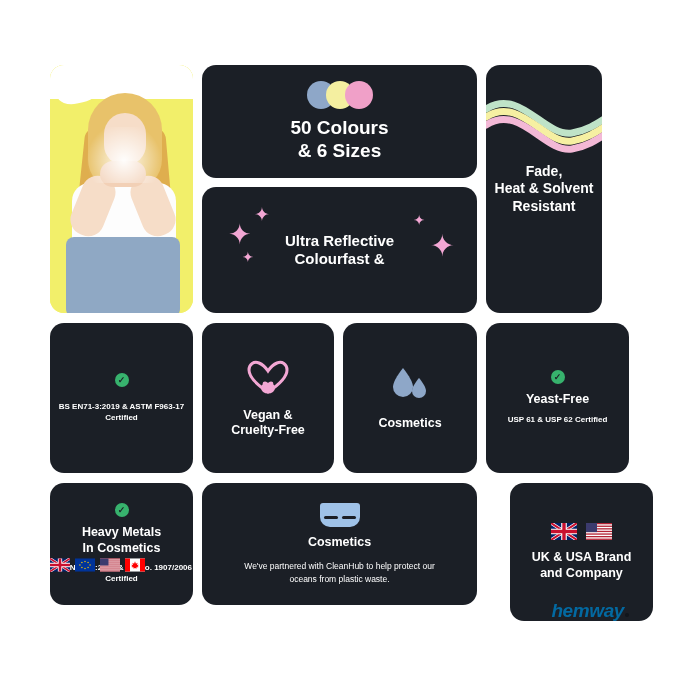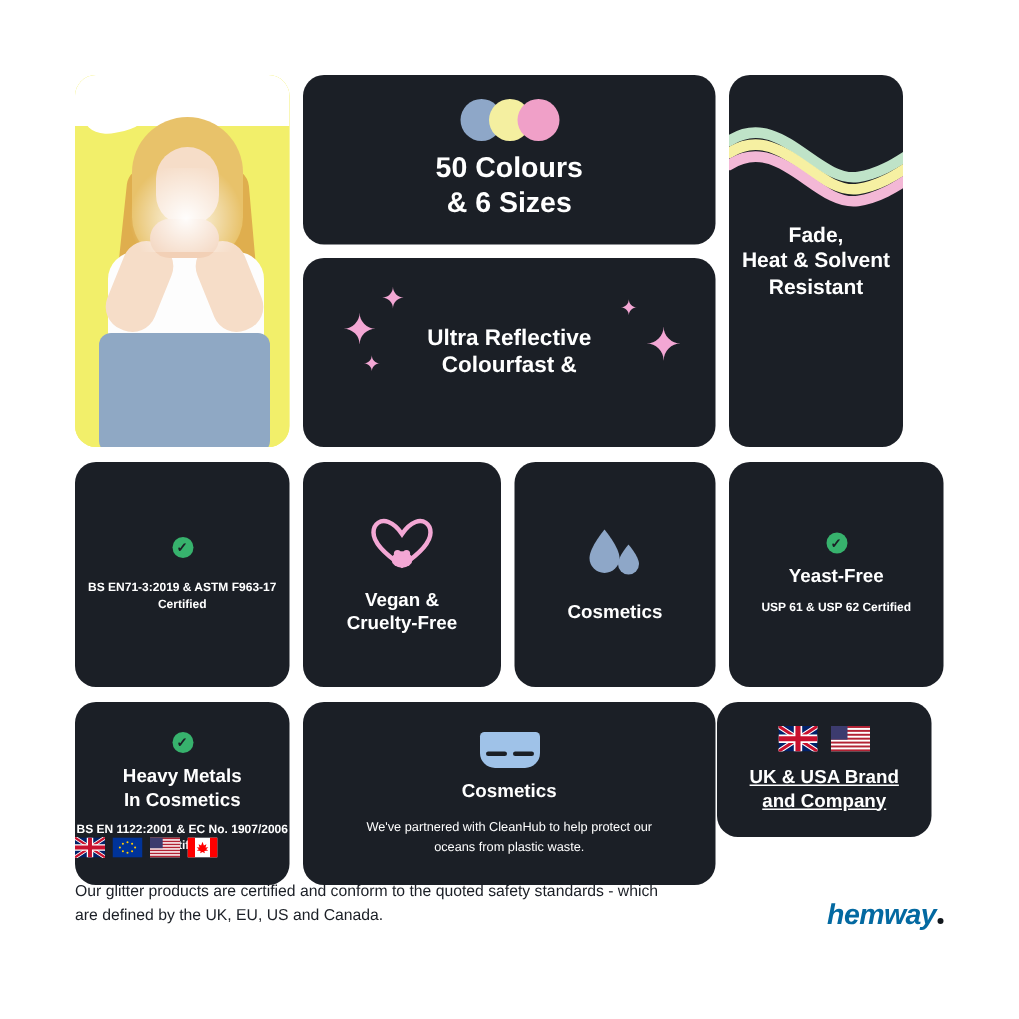--- a/index.html
+++ b/index.html
@@ -32,20 +32,21 @@
     background: #1b1f26;
     border-radius: 14px;
     box-sizing: border-box;
     color: #ffffff;
     overflow: hidden;
     display: flex;
     flex-direction: column;
     align-items: center;
     justify-content: center;
     text-align: center;
+    margin-top: 15px;
   }
   .card .title {
     font-weight: bold;
     line-height: 1.22;
   }
   .card .sub {
     font-size: 8px;
     font-weight: bold;
     line-height: 1.35;
     margin-top: 7px;
@@ -209,21 +210,21 @@
     margin-bottom: 8px;
     font-weight: bold;
   }
 
   .heart-icon { margin-bottom: 10px; }
   .drops { margin-bottom: 10px; }
 
   
   #card-heavy  { left: 0;     top: 418px; width: 143px; height: 122px; }
   #card-clean  { left: 152px; top: 418px; width: 275px; height: 122px; }
-  #card-ukusa  { left: 428px; top: 418px; width: 143px; height: 90px; text-decoration: underline; }
+  #card-ukusa  { left: 460px; top: 418px; width: 143px; height: 138px; }
   #card-heavy .title { font-size: 12.5px; }
   #card-clean .title { font-size: 12.5px; }
   #card-ukusa .title { font-size: 12.5px; }
 
   .cleanhub-logo {
     width: 40px; height: 24px;
     background: #9fc2e8;
     border-radius: 3px 3px 10px 10px;
     position: relative;
     margin-bottom: 8px;
@@ -451,18 +452,17 @@
         </g>
         <rect width="11" height="9.1" fill="#3C3B6E"></rect>
       </svg>
       <svg width="20" height="14" viewBox="0 0 26 17">
         <rect width="26" height="17" fill="#ffffff"></rect>
         <rect width="6.5" height="17" fill="#FF0000"></rect>
         <rect x="19.5" width="6.5" height="17" fill="#FF0000"></rect>
         <path d="M13,3.5 L14.2,6.8 L16.4,5.6 L15.6,8.6 L18,8.3 L16.2,10 L18,11.2 L14.6,11.6 L15,13.5 L13,12.4 L11,13.5 L11.4,11.6 L8,11.2 L9.8,10 L8,8.3 L10.4,8.6 L9.6,5.6 L11.8,6.8 Z" fill="#FF0000"></path>
       </svg>
     </div>
-    <div class="footer-text">Our glitter products are certified and conform to the quoted safety standards - which are defined by the UK, EU, US and Canada.</div>
     <div class="brand">
       <span>hemway</span><span class="dot"></span>
     </div>
   </div>
 </div>
 
 </body></html>

